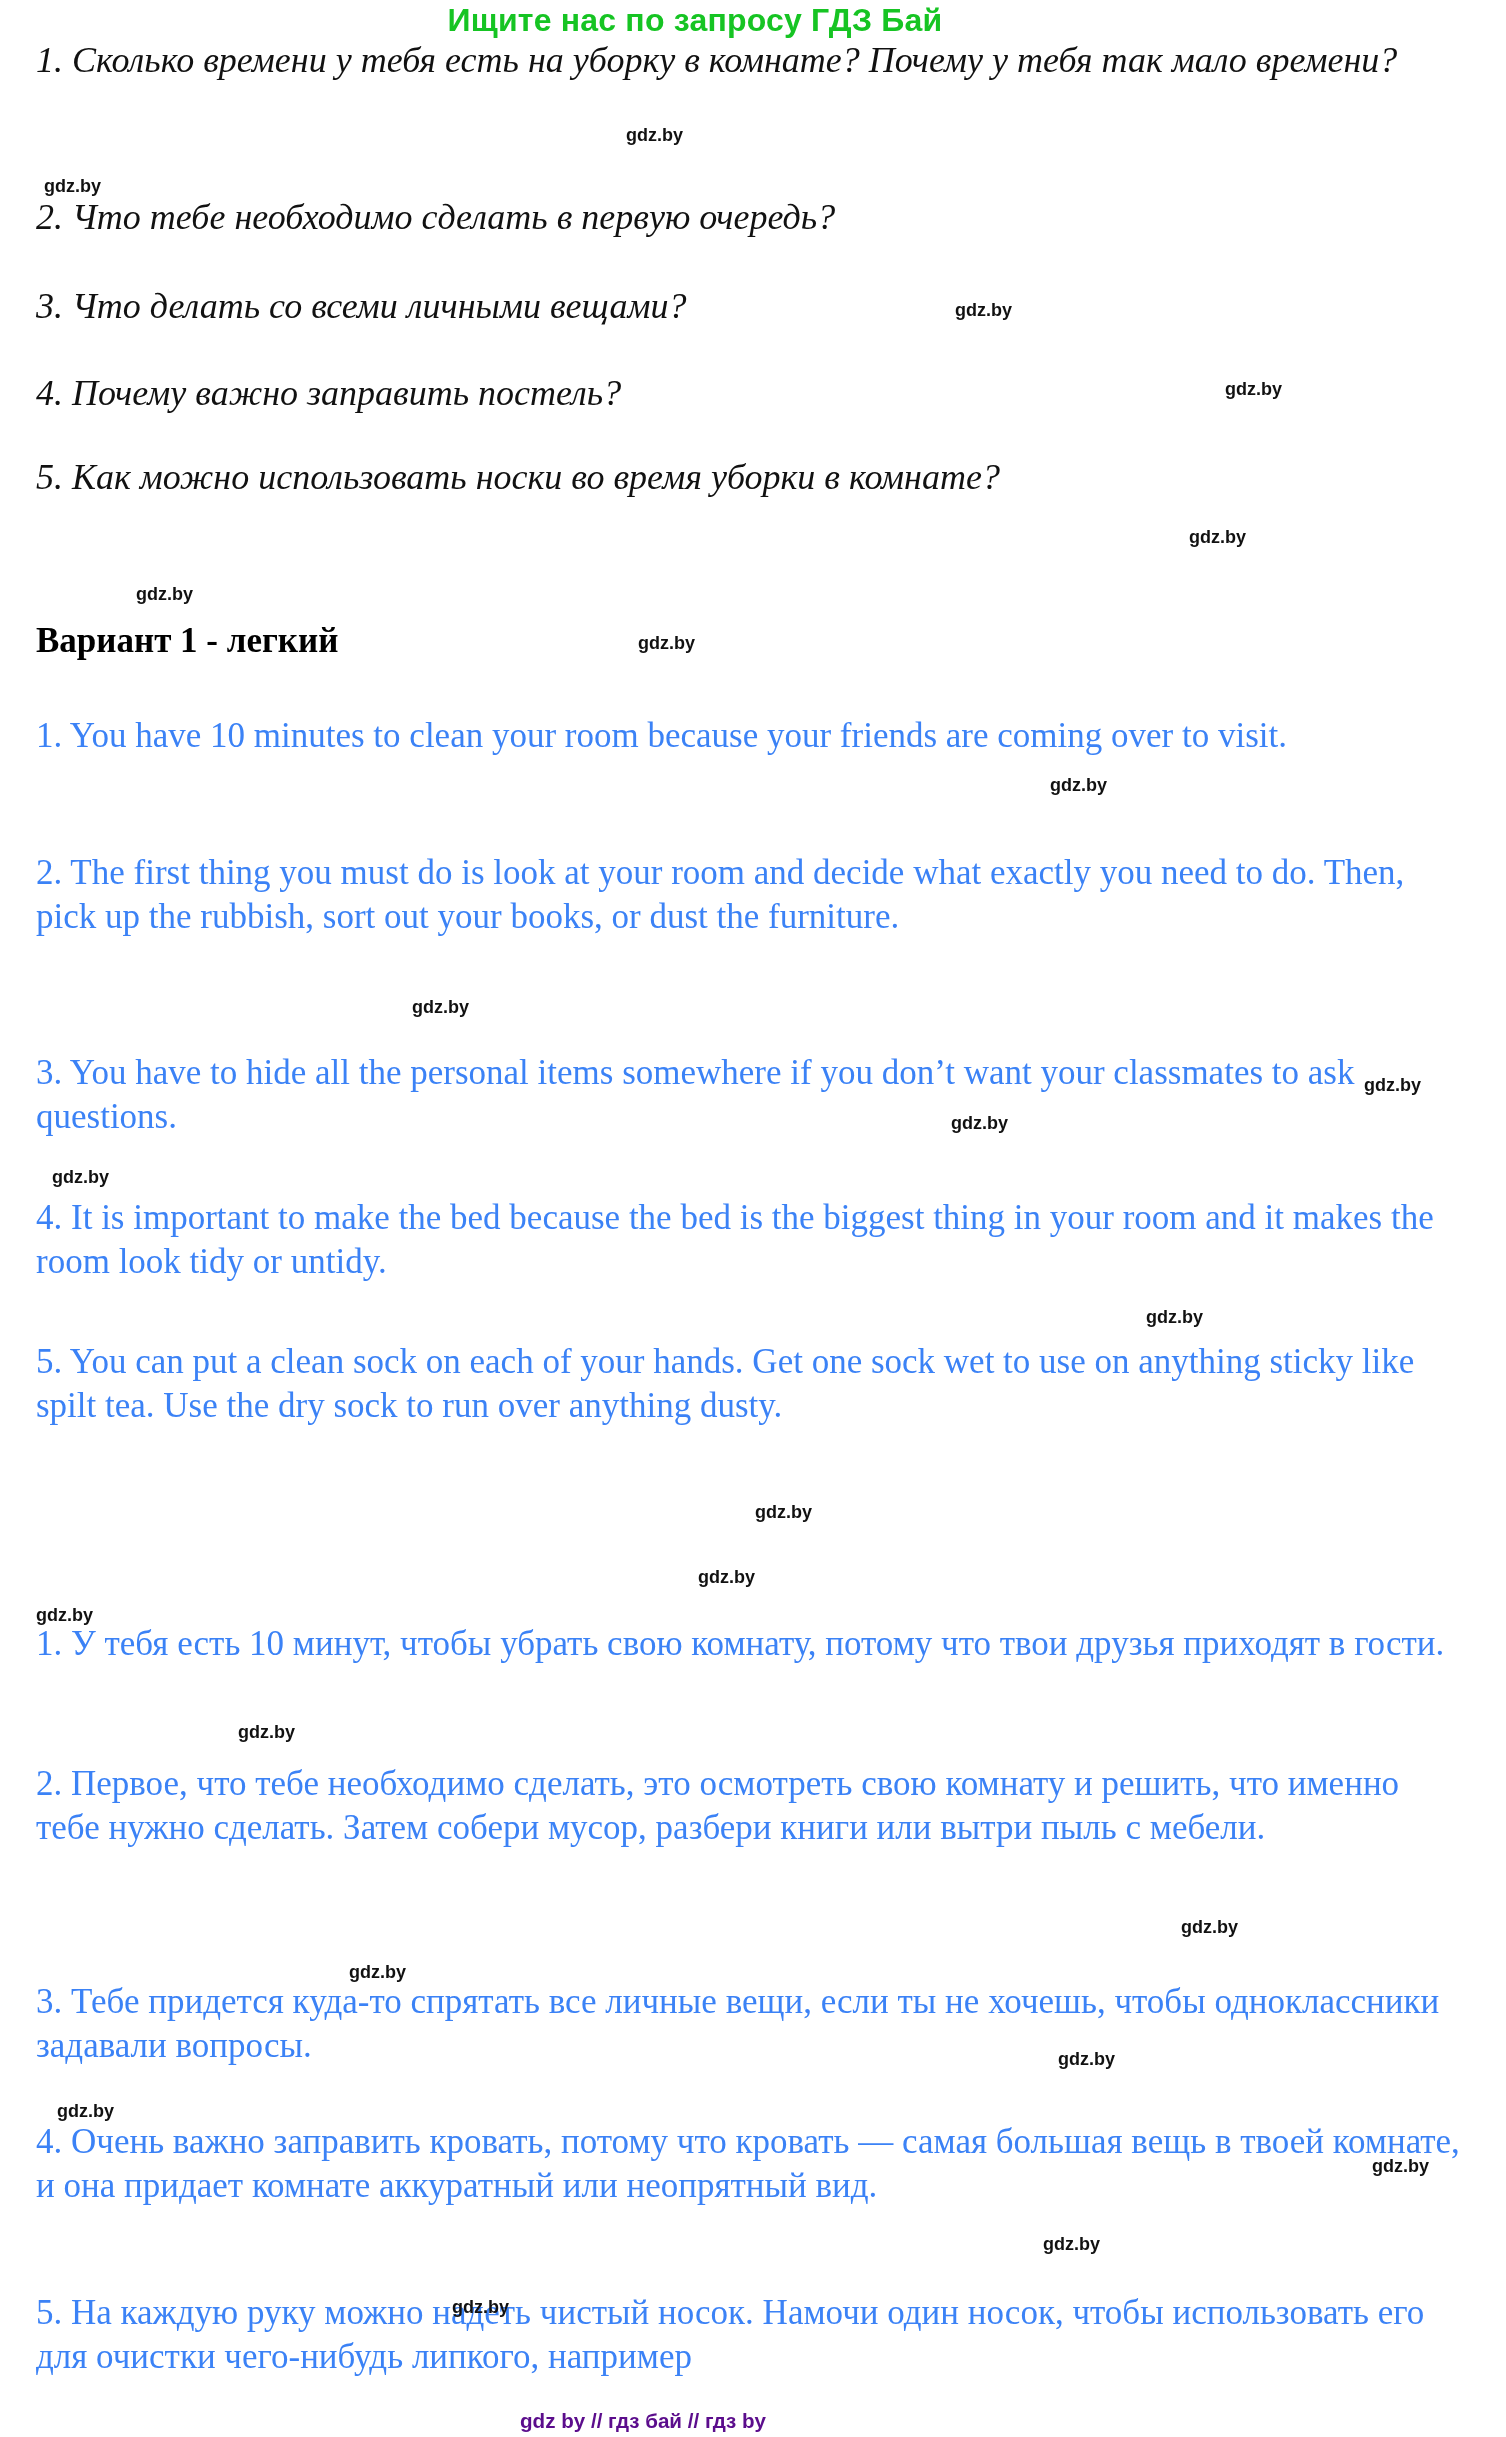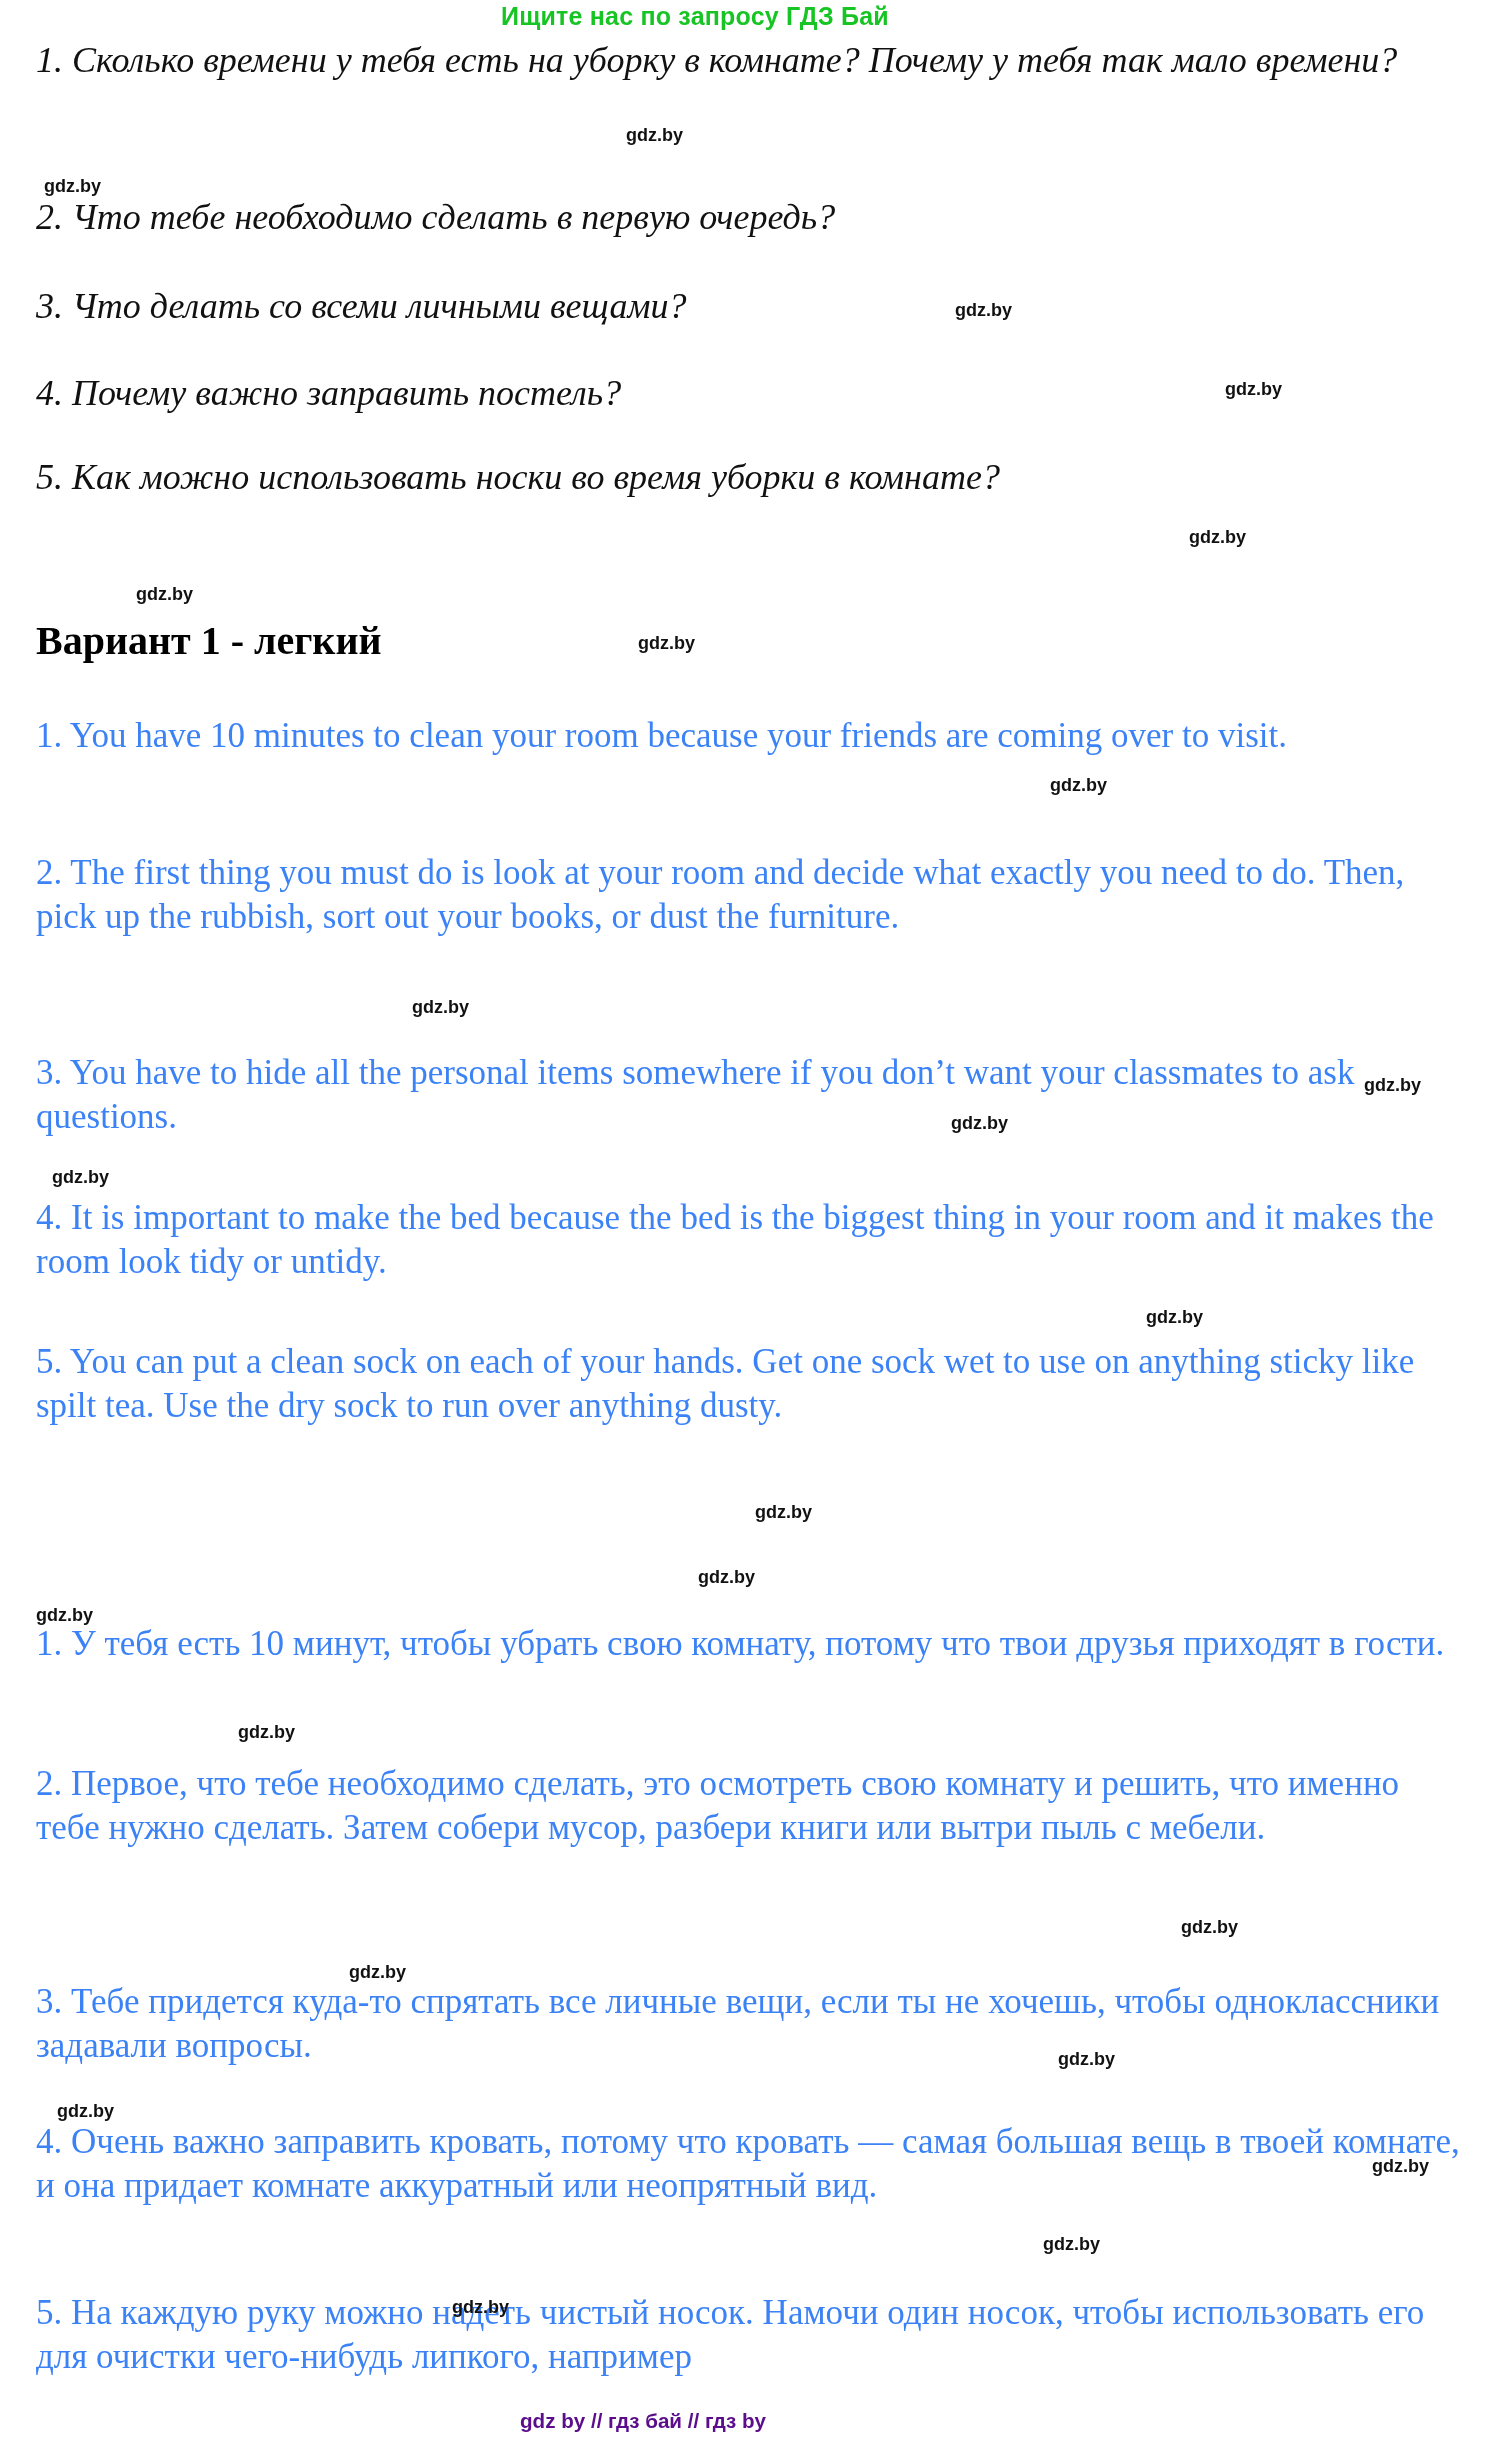--- a/index.html
+++ b/index.html
@@ -26,21 +26,21 @@
 
   
   .promo-header {
     position: absolute;
     top: 1.6px;
     left: 0;
     width: 1390px;
     text-align: center;
     font-family: "Liberation Sans", sans-serif;
     font-weight: bold;
-    font-size: 25px;
+    font-size: 32px;
     letter-spacing: 0.2px;
     color: #16C423;
     white-space: nowrap;
   }
   .promo-footer {
     position: absolute;
     bottom: 4.8px;
     left: 0;
     width: 1286px;
     text-align: center;
@@ -62,21 +62,21 @@
     font-family: "Liberation Serif", serif;
     font-style: italic;
     font-size: 36px;
     line-height: 48px;
     color: #111111;
   }
 
   .variant-heading {
     font-family: "Liberation Serif", serif;
     font-weight: bold;
-    font-size: 40px;
+    font-size: 35px;
     line-height: 41px;
     color: #000000;
   }
 
   .para {
     font-family: "Liberation Serif", serif;
     font-size: 35px;
     line-height: 44px;
     color: #3b82f6;
   }

